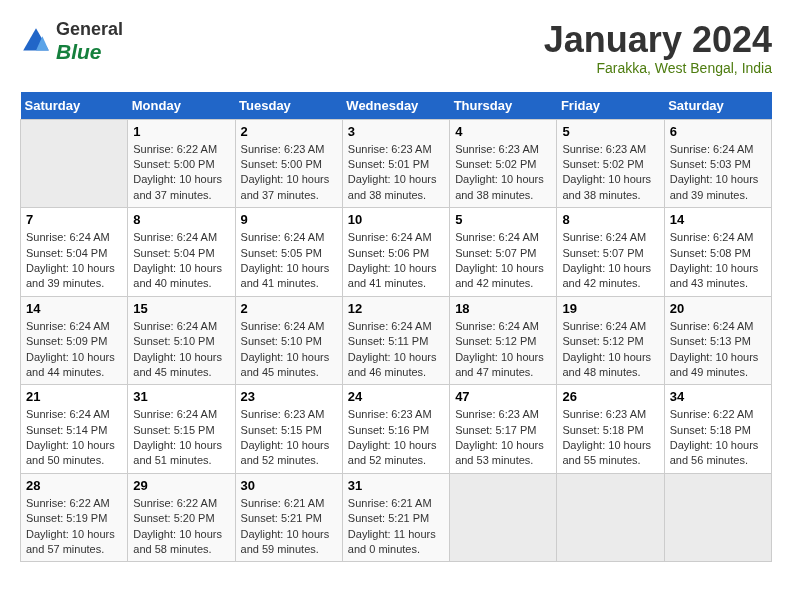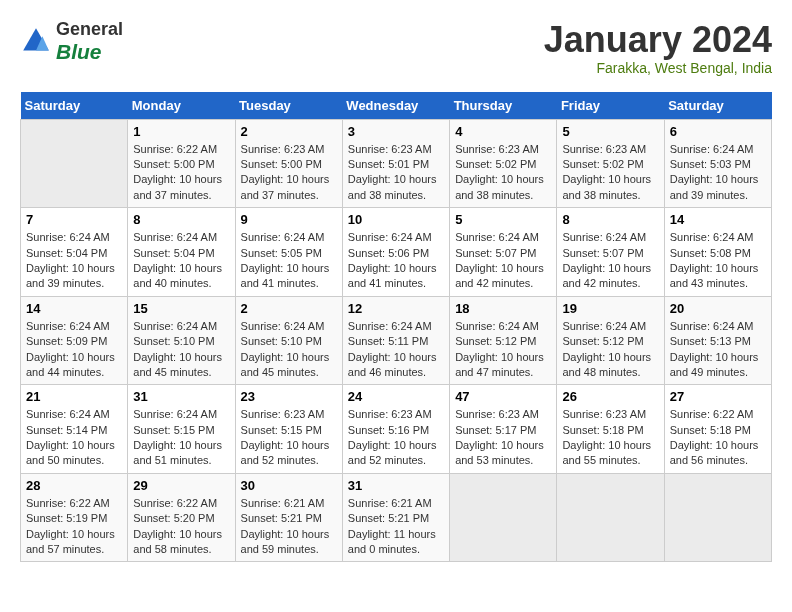--- a/index.html
+++ b/index.html
@@ -235,21 +235,21 @@
         </td>
         <td>
           <span class="day-number">47</span>
           <div class="day-info">Sunrise: 6:23 AM<br>Sunset: 5:17 PM<br>Daylight: 10 hours<br>and 53 minutes.</div>
         </td>
         <td>
           <span class="day-number">26</span>
           <div class="day-info">Sunrise: 6:23 AM<br>Sunset: 5:18 PM<br>Daylight: 10 hours<br>and 55 minutes.</div>
         </td>
         <td>
-          <span class="day-number">27</span>
+          <span class="day-number">34</span>
           <div class="day-info">Sunrise: 6:22 AM<br>Sunset: 5:18 PM<br>Daylight: 10 hours<br>and 56 minutes.</div>
         </td>
       </tr>
       <tr>
         <td>
           <span class="day-number">28</span>
           <div class="day-info">Sunrise: 6:22 AM<br>Sunset: 5:19 PM<br>Daylight: 10 hours<br>and 57 minutes.</div>
         </td>
         <td>
           <span class="day-number">29</span>

